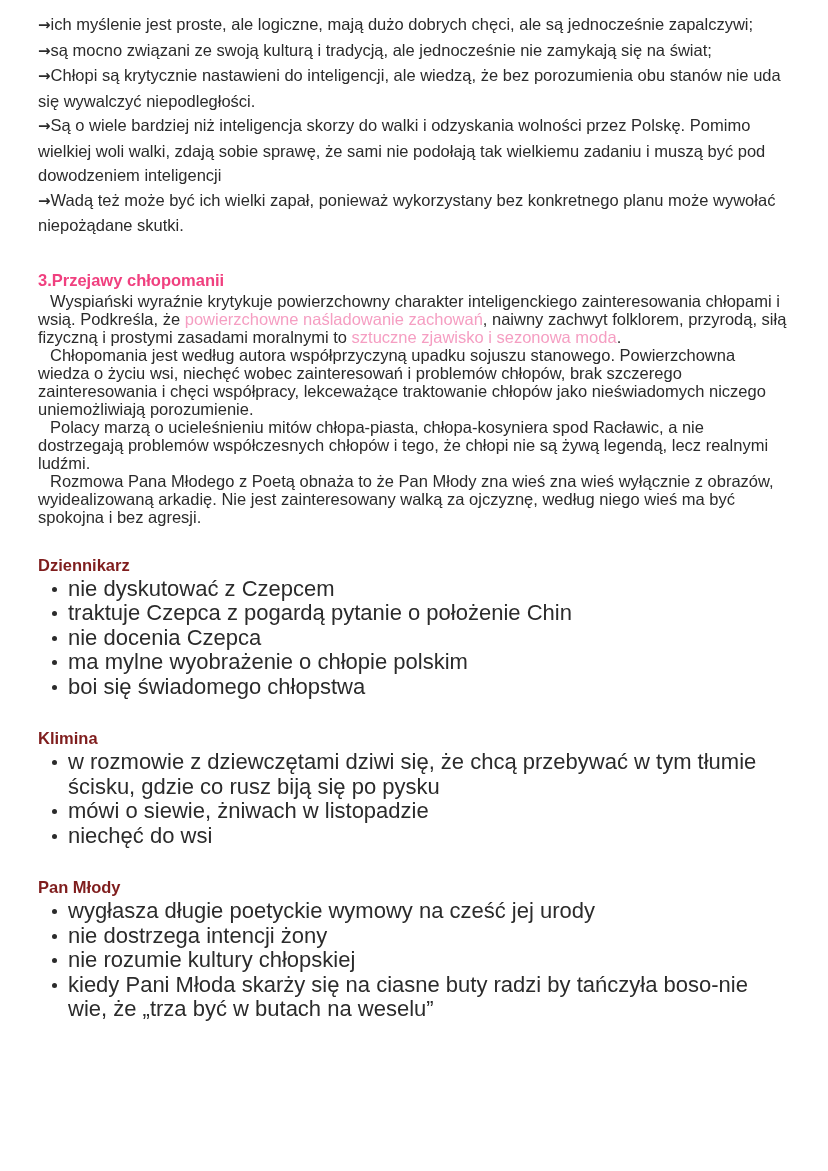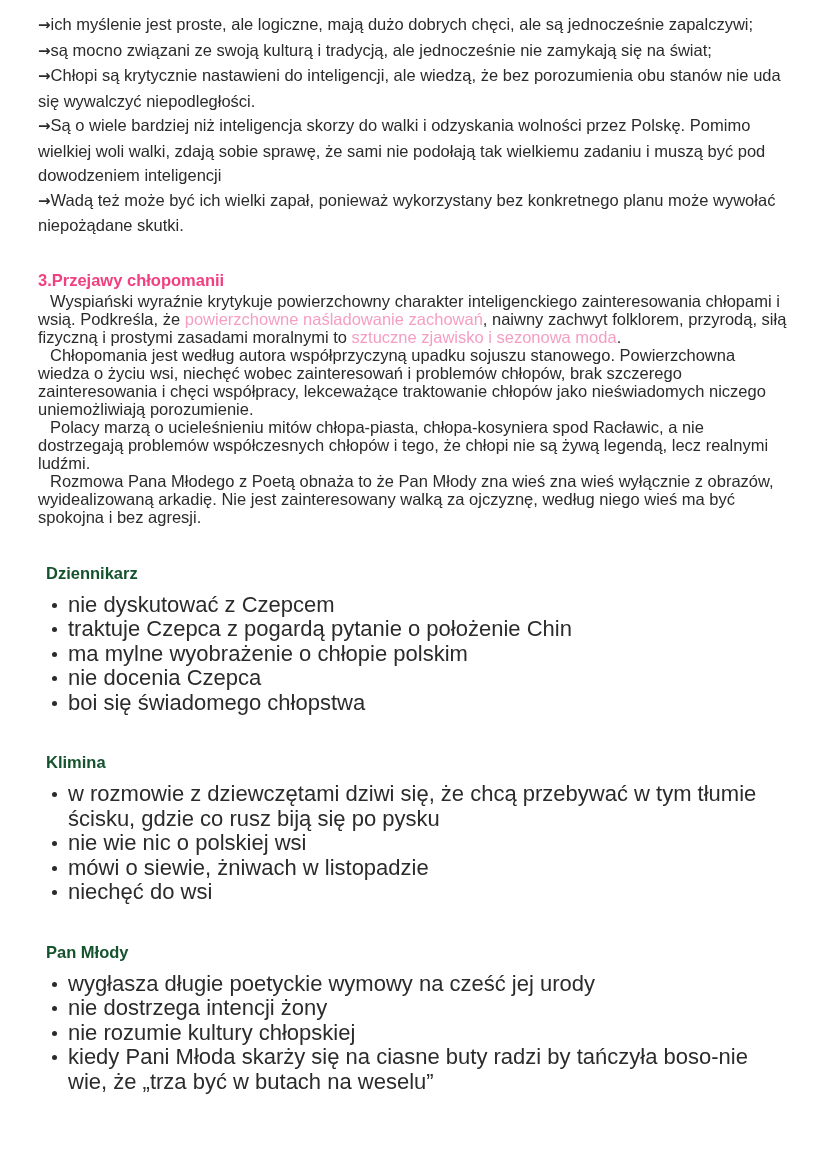--- a/index.html
+++ b/index.html
@@ -39,22 +39,22 @@
 
   .section-heading {
     font-size: 16.5px;
     line-height: 24px;
     color: #f0407f;
     margin: 0;
   }
   .list-heading {
     font-size: 16.5px;
     line-height: 24px;
-    color: #14532d;
-    margin: 8px;
+    color: #7f1d1d;
+    margin: 0;
   }
 
   .para {
     font-size: 16.5px;
     line-height: 18px;
     margin: 0;
     text-indent: 12px;
     color: #2b2b2b;
   }
 
@@ -111,31 +111,30 @@
   <p class="para">Polacy marzą o ucieleśnieniu mitów chłopa-piasta, chłopa-kosyniera spod Racławic, a nie dostrzegają problemów współczesnych chłopów i tego, że chłopi nie są żywą legendą, lecz realnymi ludźmi.</p>
 
   <p class="para">Rozmowa Pana Młodego z Poetą obnaża to że Pan Młody zna wieś zna wieś wyłącznie z obrazów, wyidealizowaną arkadię. Nie jest zainteresowany walką za ojczyznę, według niego wieś ma być spokojna i bez agresji.</p>
 
   <div class="gap-lg"></div>
 
   <h3 class="list-heading">Dziennikarz</h3>
   <ul class="bullets">
     <li>nie dyskutować z Czepcem</li>
     <li>traktuje Czepca z pogardą pytanie o położenie Chin</li>
+    <li>nie docenia Czepca</li>
     <li>ma mylne wyobrażenie o chłopie polskim</li>
-    <li>nie docenia Czepca</li>
     <li>boi się świadomego chłopstwa</li>
   </ul>
 
   <div class="gap-lg"></div>
 
   <h3 class="list-heading">Klimina</h3>
   <ul class="bullets">
     <li>w rozmowie z dziewczętami dziwi się, że chcą przebywać w tym tłumie ścisku, gdzie co rusz biją się po pysku</li>
-    <li>nie wie nic o polskiej wsi</li>
     <li>mówi o siewie, żniwach w listopadzie</li>
     <li>niechęć do wsi</li>
   </ul>
 
   <div class="gap-lg"></div>
 
   <h3 class="list-heading">Pan Młody</h3>
   <ul class="bullets">
     <li>wygłasza długie poetyckie wymowy na cześć jej urody</li>
     <li>nie dostrzega intencji żony</li>

